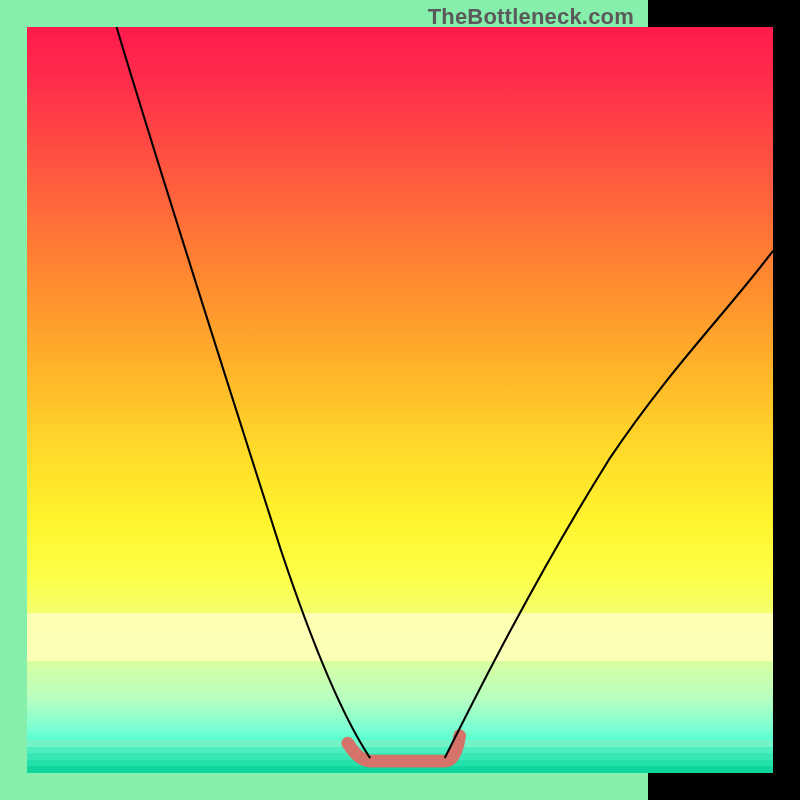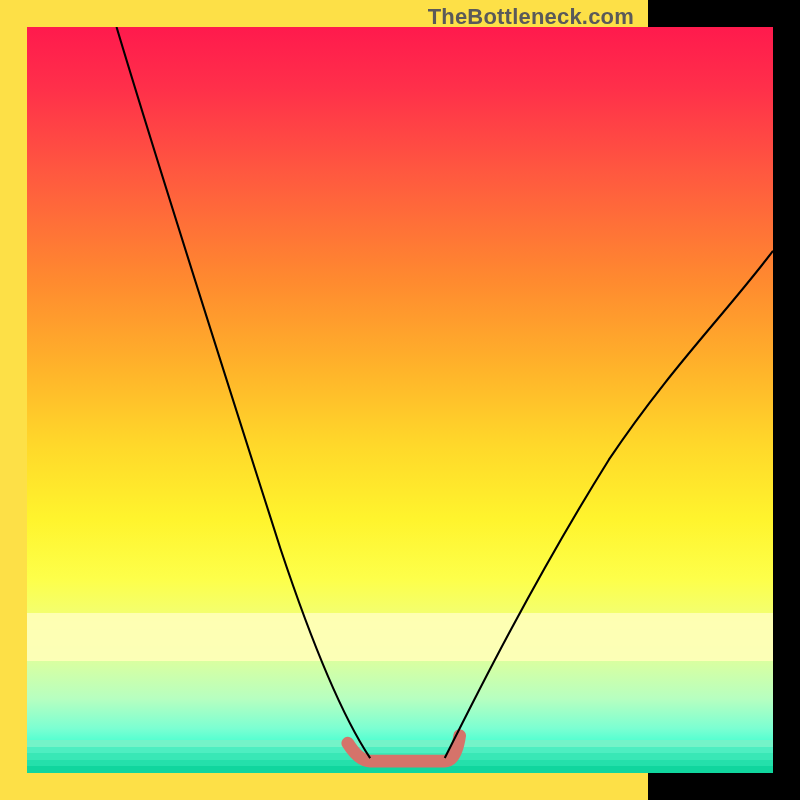--- a/index.html
+++ b/index.html
@@ -8,21 +8,21 @@
     width: 800px;
     height: 800px;
     background: #000;
     overflow: hidden;
     font-family: Arial, Helvetica, sans-serif;
   }
   .frame {
     position: relative;
     width: 648px;
     height: 800px;
-    background: #fde047;
+    background: #86efac;
   }
   .watermark {
     position: absolute;
     top: 4px;
     right: 14px;
     color: #5a5a5a;
     font-size: 22px;
     font-weight: 600;
     letter-spacing: 0.2px;
   }

